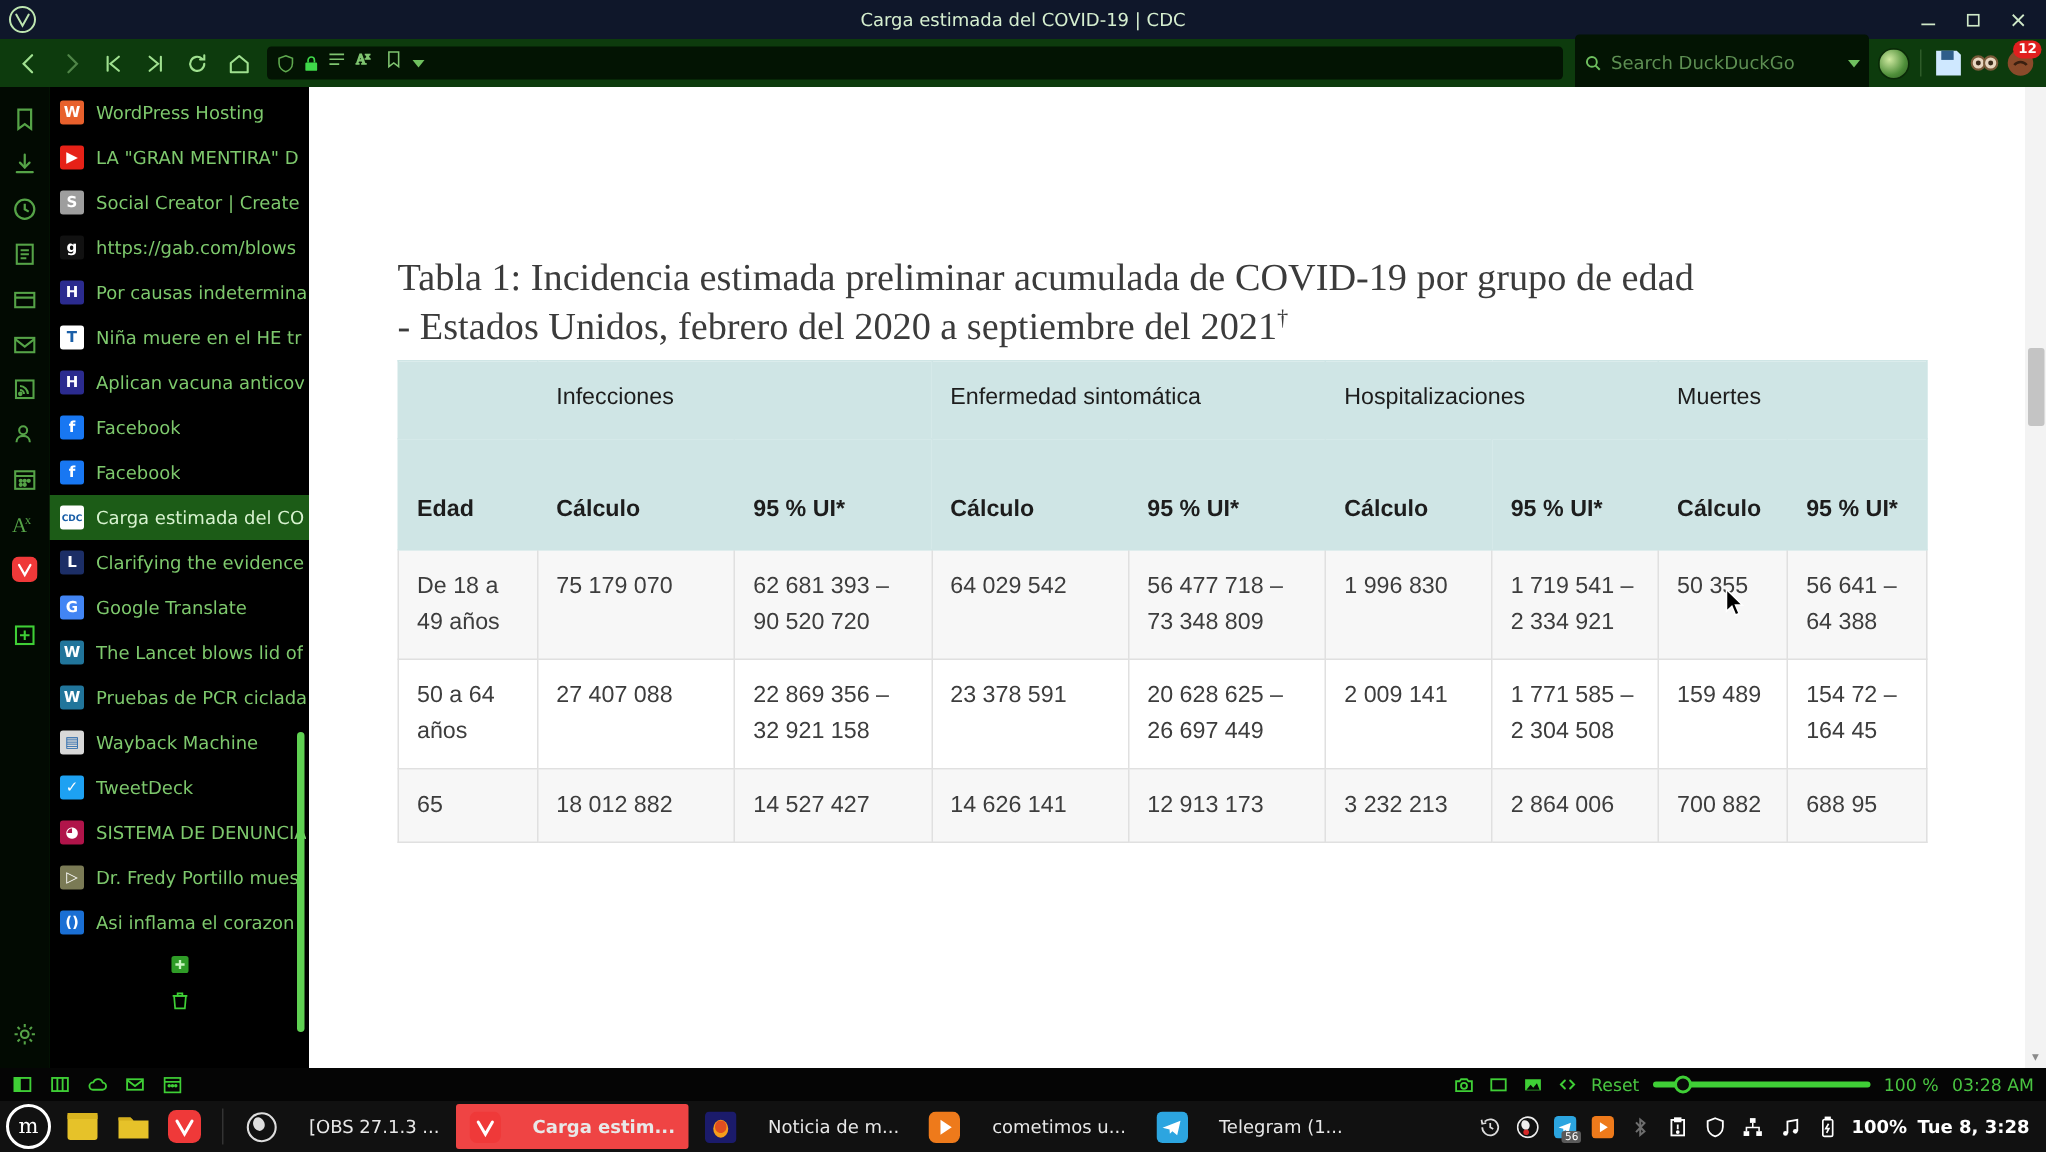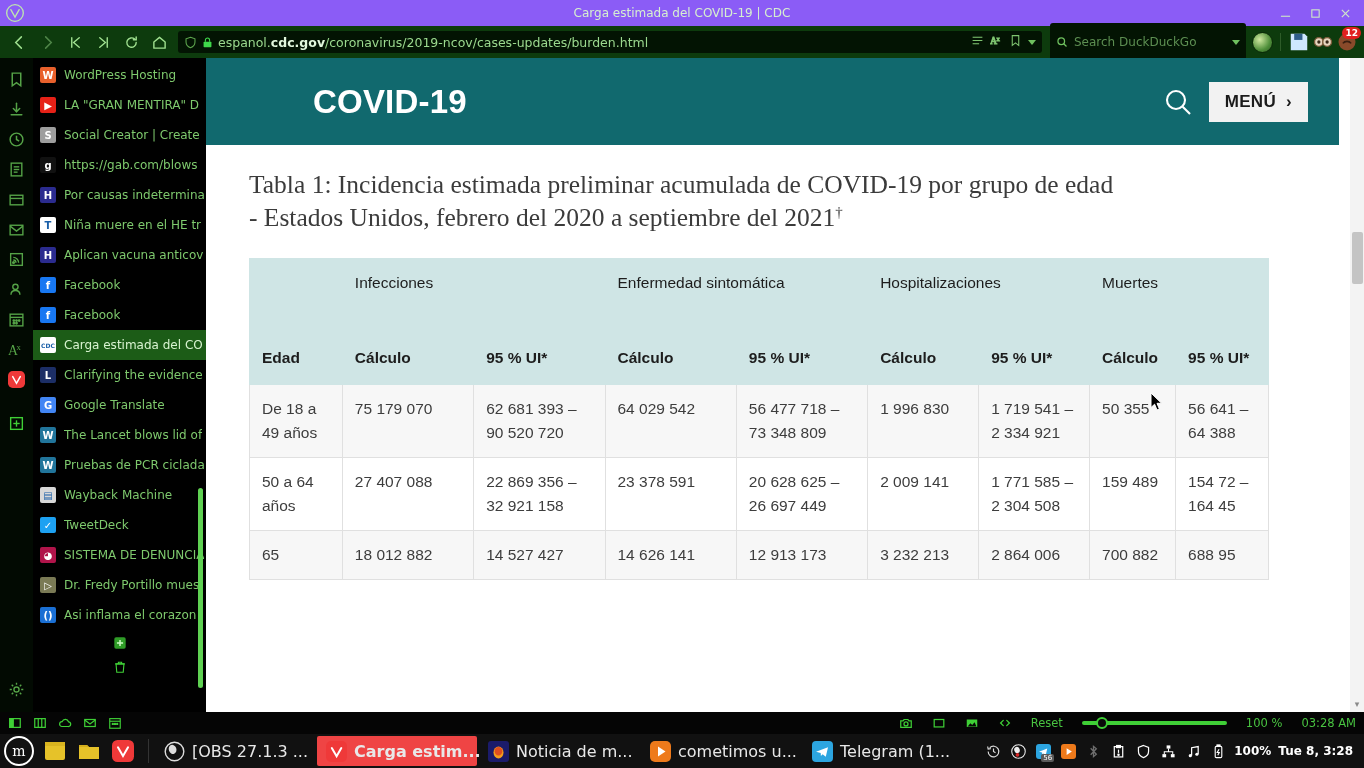--- a/index.html
+++ b/index.html
@@ -12,21 +12,21 @@
   #root { position: relative; width: 1364px; height: 768px; }
 
   
   .browser {
     position: absolute; left: 0; top: 0; width: 1364px; height: 712px;
     background: #0d3b0d;
   }
   
   .titlebar {
     position: absolute; left:0; top:0; width: 1364px; height: 26px;
-    background: #8b5cf6;
+    background: #0f172a;
     display: flex; align-items: center;
   }
   .vivaldi-logo {
     width: 22px; height: 22px; margin-left: 4px;
     border-radius: 4px;
     display: flex; align-items: center; justify-content: center;
     color: #bde5b0; font-size: 15px; font-weight: bold;
   }
   .vivaldi-logo svg { width: 20px; height: 20px; }
   .title-text {
@@ -147,30 +147,30 @@
     font-family:"Liberation Sans", sans-serif;
   }
   .cdc-right { display:flex; align-items:center; gap:16px; }
   .cdc-search { color:#fff; display:flex; }
   .cdc-search svg{width:30px;height:30px;}
   .cdc-menu {
     background:#f2f2f2; color:#1b1b1b; font-size:17px; font-weight:700;
     padding: 10px 16px; display:flex; align-items:center; gap:10px;
     letter-spacing:0.3px;
   }
-  .cdc-body { position:absolute; left:0; top:87px; width:1133px; }
+  .cdc-body { position:absolute; left:16px; top:87px; width:1133px; }
   .tbl-caption {
     font-family:"Liberation Serif", serif;
     font-size:25.5px; color:#3b3b3b; line-height:1.28;
     padding: 24px 20px 0 43px; width: 940px;
   }
   .tbl-caption sup { font-size:15px; }
 
   table.cdc {
-    margin-left: 43px; margin-top: 24px;
+    margin-left: 43px; margin-top: 6px;
     border-collapse: collapse;
     table-layout: fixed;
     width: 1020px;
     font-family:"Liberation Sans", sans-serif;
   }
   table.cdc th, table.cdc td {
     border: 1px solid #e0e0e0;
     vertical-align: top;
     padding: 12px 12px 12px 12px;
     font-size: 15.5px;
@@ -203,21 +203,21 @@
   }
 
   
   .obsbar {
     position:absolute; left:0; top:712px; width:1364px; height:22px;
     background:#050505; display:flex; align-items:center;
   }
   .obs-left { display:flex; align-items:center; gap:10px; padding-left:8px; }
   .obs-left .oi { color:#3fcf36; width:15px;height:15px; display:flex;}
   .obs-left .oi svg{width:14px;height:14px;}
-  .obs-right { margin-left:auto; display:flex; align-items:center; gap:19px; padding-right:8px; }
+  .obs-right { margin-left:auto; display:flex; align-items:center; gap:9px; padding-right:8px; }
   .obs-right .oi { color:#3fcf36; display:flex; }
   .obs-right .oi svg{width:14px;height:14px;}
   .obs-reset { color:#49c441; font-size:11.5px; font-family:"DejaVu Sans",sans-serif;}
   .obs-slider { width:145px; height:14px; position:relative; display:flex; align-items:center;}
   .obs-track { width:100%; height:4px; background:#3fcf36; border-radius:2px;}
   .obs-knob { position:absolute; left:14px; width:12px;height:12px;border-radius:50%;
               background:#0a0a0a; border:2px solid #3fcf36;}
   .obs-zoom { color:#49c441; font-size:11.5px; font-family:"DejaVu Sans",sans-serif;}
   .obs-time { color:#49c441; font-size:11.5px; font-family:"DejaVu Sans",sans-serif;}
 
@@ -226,22 +226,22 @@
     position:absolute; left:0; top:734px; width:1364px; height:34px;
     background:#111; display:flex; align-items:center; padding: 0 4px;
   }
   .tb-start { width:30px;height:30px;border-radius:50%;border:2px solid #fff;
               display:flex;align-items:center;justify-content:center;color:#fff;
               font-size:14px; font-family:"DejaVu Serif",serif; flex:none; margin-right:6px;}
   .launcher { width:30px;height:30px;flex:none;margin-right:4px;
               display:flex;align-items:center;justify-content:center;}
   .tsep { width:1px;height:24px;background:#333; margin:0 6px; flex:none;}
   .taskitem {
-    display:flex; align-items:center; gap:7px; height:30px; padding: 0 9px;
-    color:#e8e8e8; font-size:16px; font-family:"DejaVu Sans",sans-serif;
+    display:flex; align-items:center; gap:21px; height:30px; padding: 0 9px;
+    color:#e8e8e8; font-size:12px; font-family:"DejaVu Sans",sans-serif;
     white-space:nowrap; flex:none; max-width: 160px; border-radius:2px;
   }
   .taskitem.active { background:#ef4444; font-weight:bold; }
   .ti-ico { width:21px;height:21px;flex:none;border-radius:4px;
             display:flex;align-items:center;justify-content:center;}
   .tray { margin-left:auto; display:flex; align-items:center; gap:7px; padding-right:7px;}
   .tray-ico { width:18px;height:18px; display:flex;align-items:center;justify-content:center;
               color:#fff; }
   .tray-ico svg{width:15px;height:15px;}
   .tray-text { color:#fff; font-size:12px; font-weight:bold;
@@ -322,21 +322,20 @@
           <svg viewBox="0 0 16 16" fill="none" stroke="#5fa94f" stroke-width="1.3">
               <path d="M8 1.5L13.5 3.5v4c0 4-3.3 6.3-5.5 7-2.2-.7-5.5-3-5.5-7v-4z"></path>
             </svg>
         </span>
         <span class="url-lock">
           <svg viewBox="0 0 14 16" fill="#3fd84a">
               <rect x="2" y="7" width="10" height="7" rx="1"></rect>
               <path d="M4.3 7V5a2.7 2.7 0 0 1 5.4 0v2" fill="none" stroke="#3fd84a" stroke-width="1.4"></path>
             </svg>
         </span>
-        <span class="url-text">espanol.<b>cdc.gov</b>/coronavirus/2019-ncov/cases-updates/burden.html</span>
         <span class="url-right">
           <span>
             <svg viewBox="0 0 16 16" stroke="#7fc470" stroke-width="1.3">
                 <line x1="2" y1="4" x2="14" y2="4"></line>
                 <line x1="2" y1="8" x2="14" y2="8"></line>
                 <line x1="2" y1="12" x2="10" y2="12"></line>
               </svg>
           </span>
           <span>
             <svg viewBox="0 0 16 16" fill="none" stroke="#7fc470" stroke-width="1.2">
@@ -574,35 +573,20 @@
               <line x1="2.4" y1="4.5" x2="13.6" y2="4.5"></line>
               <path d="M6.2 4.5V2.6h3.6v1.9"></path>
             </svg>
         </div>
       </div>
       <div class="bm-scroll"></div>
     </div>
 
     <div class="page">
 
-      <div class="cdc-header">
-        <div class="cdc-title">COVID-19</div>
-        <div class="cdc-right">
-          <div class="cdc-search">
-            <svg viewBox="0 0 30 30" fill="none" stroke="#ffffff" stroke-width="2.1">
-                <circle cx="13" cy="13" r="9"></circle>
-                <line x1="19.7" y1="19.7" x2="27" y2="27"></line>
-              </svg>
-          </div>
-          <div class="cdc-menu">
-            <span>MENÚ</span>
-            <span>›</span>
-          </div>
-        </div>
-      </div>
 
       <div class="cdc-body">
         <div class="tbl-caption">
           <span>Tabla 1: Incidencia estimada preliminar acumulada de COVID-19 por grupo de edad - Estados Unidos, febrero del 2020 a septiembre del 2021</span><sup>†</sup>
         </div>
 
         <table class="cdc">
           <colgroup>
             <col style="width:82px">
               <col style="width:116px">

